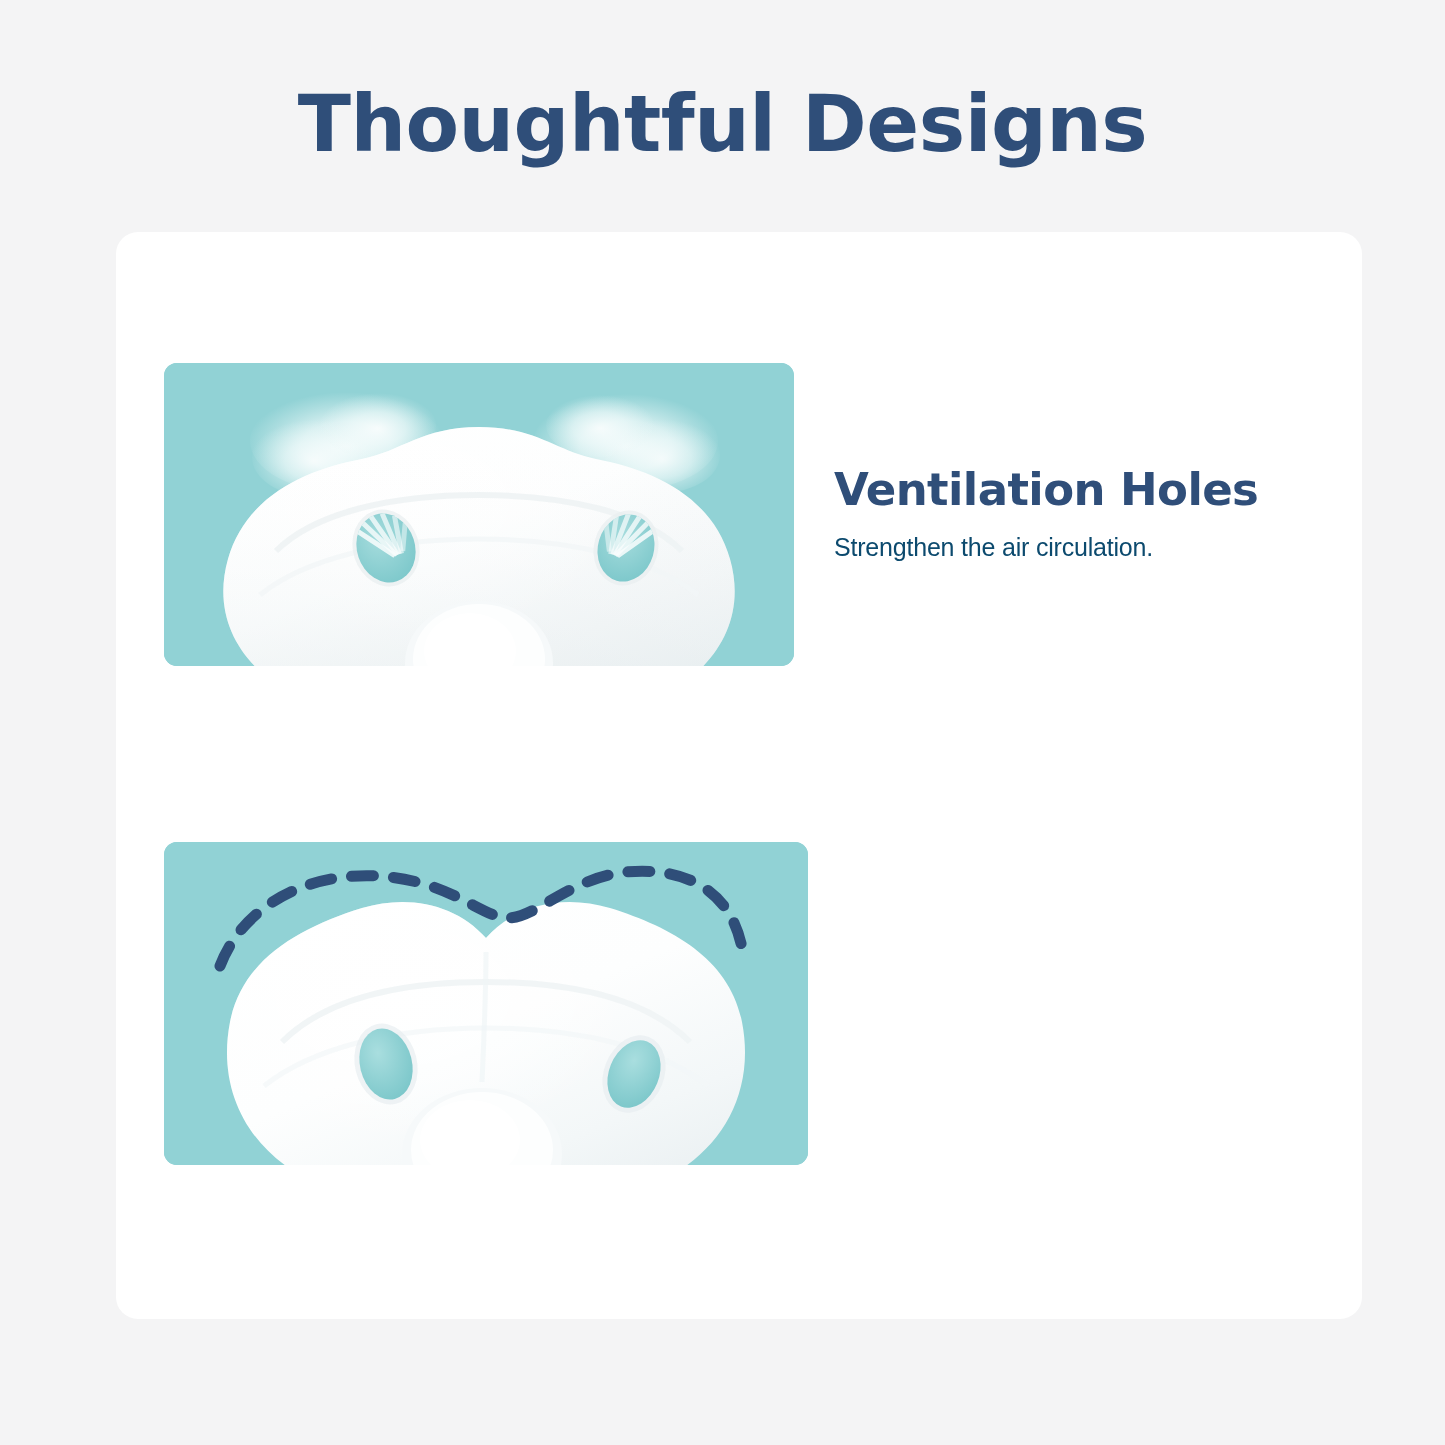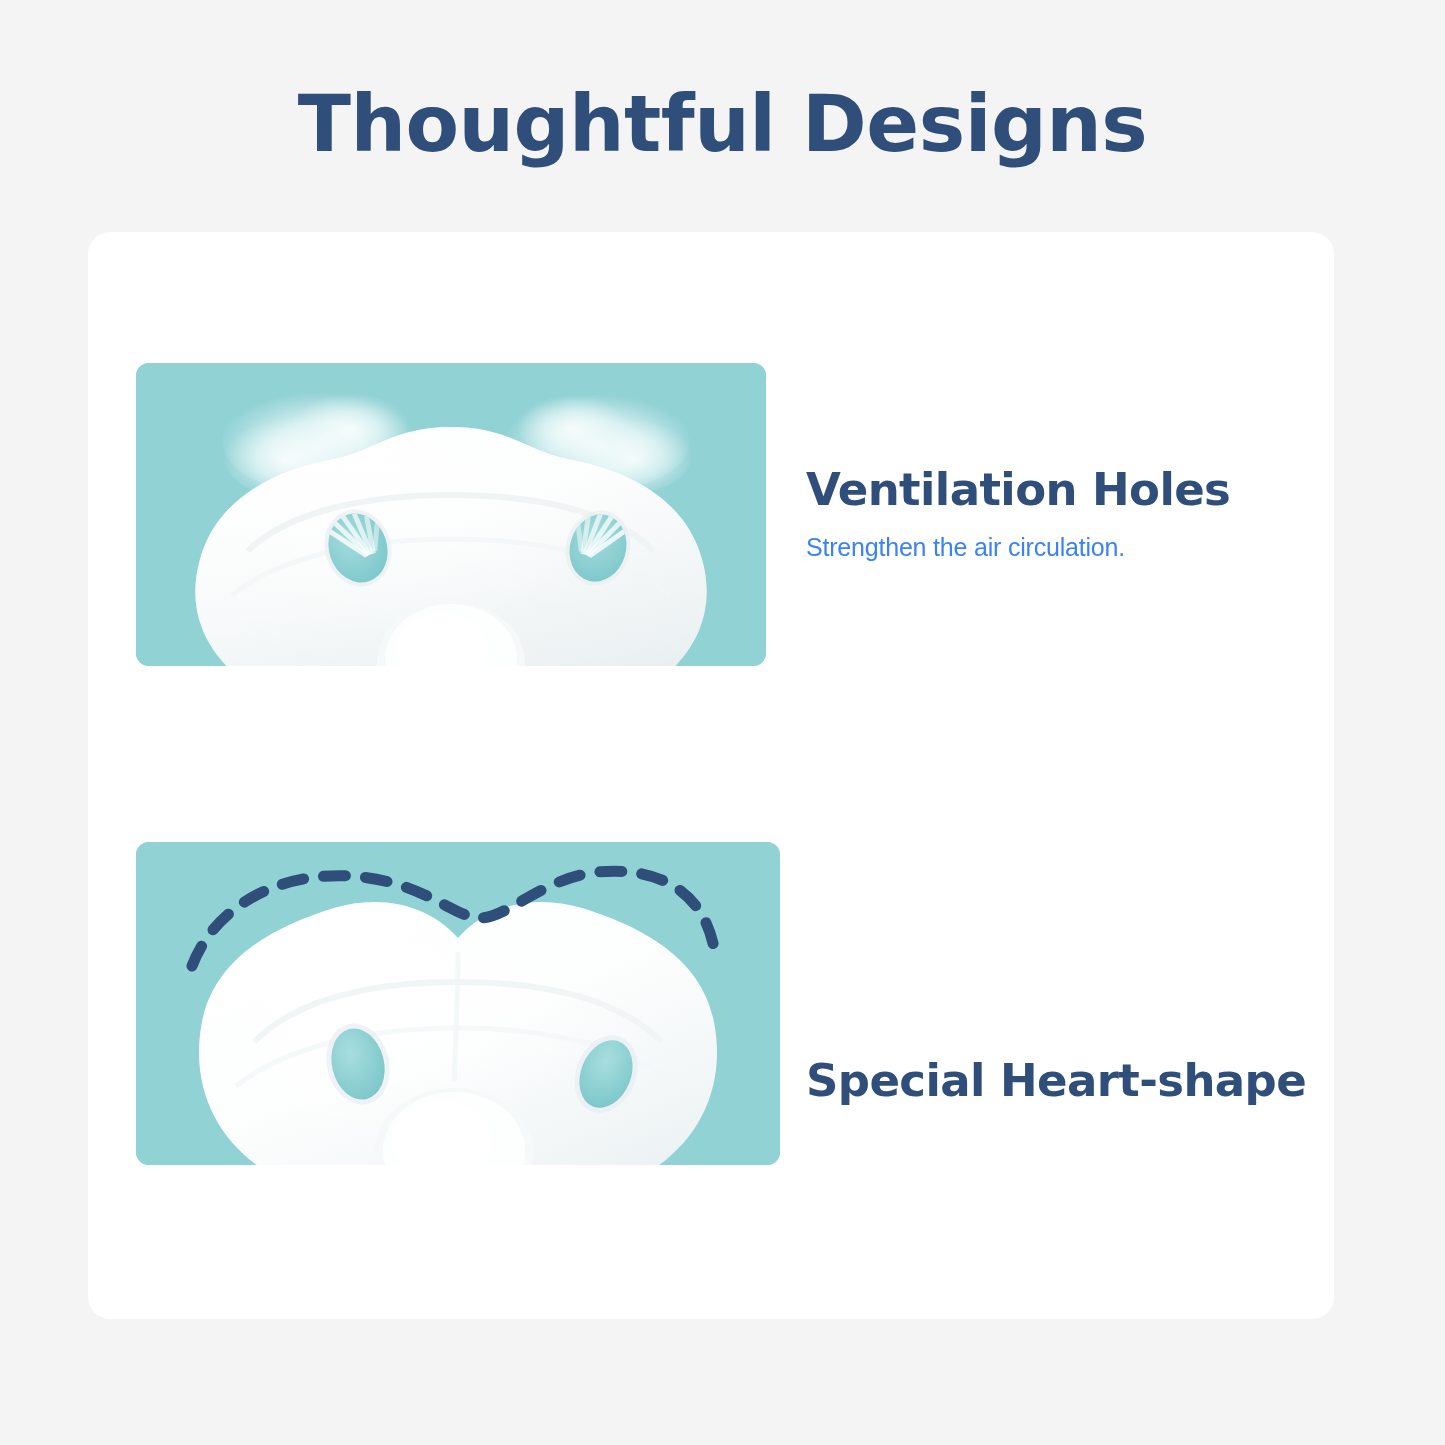--- a/index.html
+++ b/index.html
@@ -33,21 +33,21 @@
     line-height: 92px;
     font-weight: 700;
     letter-spacing: -0.5px;
     color: #2f4e79;
     font-family: "DejaVu Sans", sans-serif;
   }
 
   
   .card {
     position: absolute;
-    left: 88px;
+    left: 116px;
     top: 232px;
     width: 1246px;
     height: 1087px;
     background: #ffffff;
     border-radius: 22px;
   }
 
   
   .feature {
     position: absolute;
@@ -82,21 +82,21 @@
     font-weight: 700;
     color: #2f4e79;
     letter-spacing: -0.6px;
     font-family: "DejaVu Sans", sans-serif;
     white-space: nowrap;
   }
   .feature-desc {
     margin-top: 14px;
     font-size: 25px;
     line-height: 32px;
-    color: #3b82f6;
+    color: #0c4a6e;
     letter-spacing: -0.2px;
     font-family: "Liberation Sans", sans-serif;
     white-space: nowrap;
   }
 
   .svg-scene { display: block; width: 100%; height: 100%; }
 </style>
 </head>
 <body>
 
@@ -303,18 +303,17 @@
             <path d="M56 124
                      C 78 66 140 30 214 34
                      C 286 38 318 76 344 76
                      C 372 76 406 36 462 30
                      C 528 24 568 54 578 106" fill="none" stroke="#2f4e79" stroke-width="11" stroke-linecap="round" stroke-dasharray="22 20"></path>
           </g>
         </svg>
       </div>
 
       <div class="text-col text-2">
-        <div class="feature-title">Special Heart-shape</div>
       </div>
     </div>
 
   </div>
 </div>
 
 </body></html>

